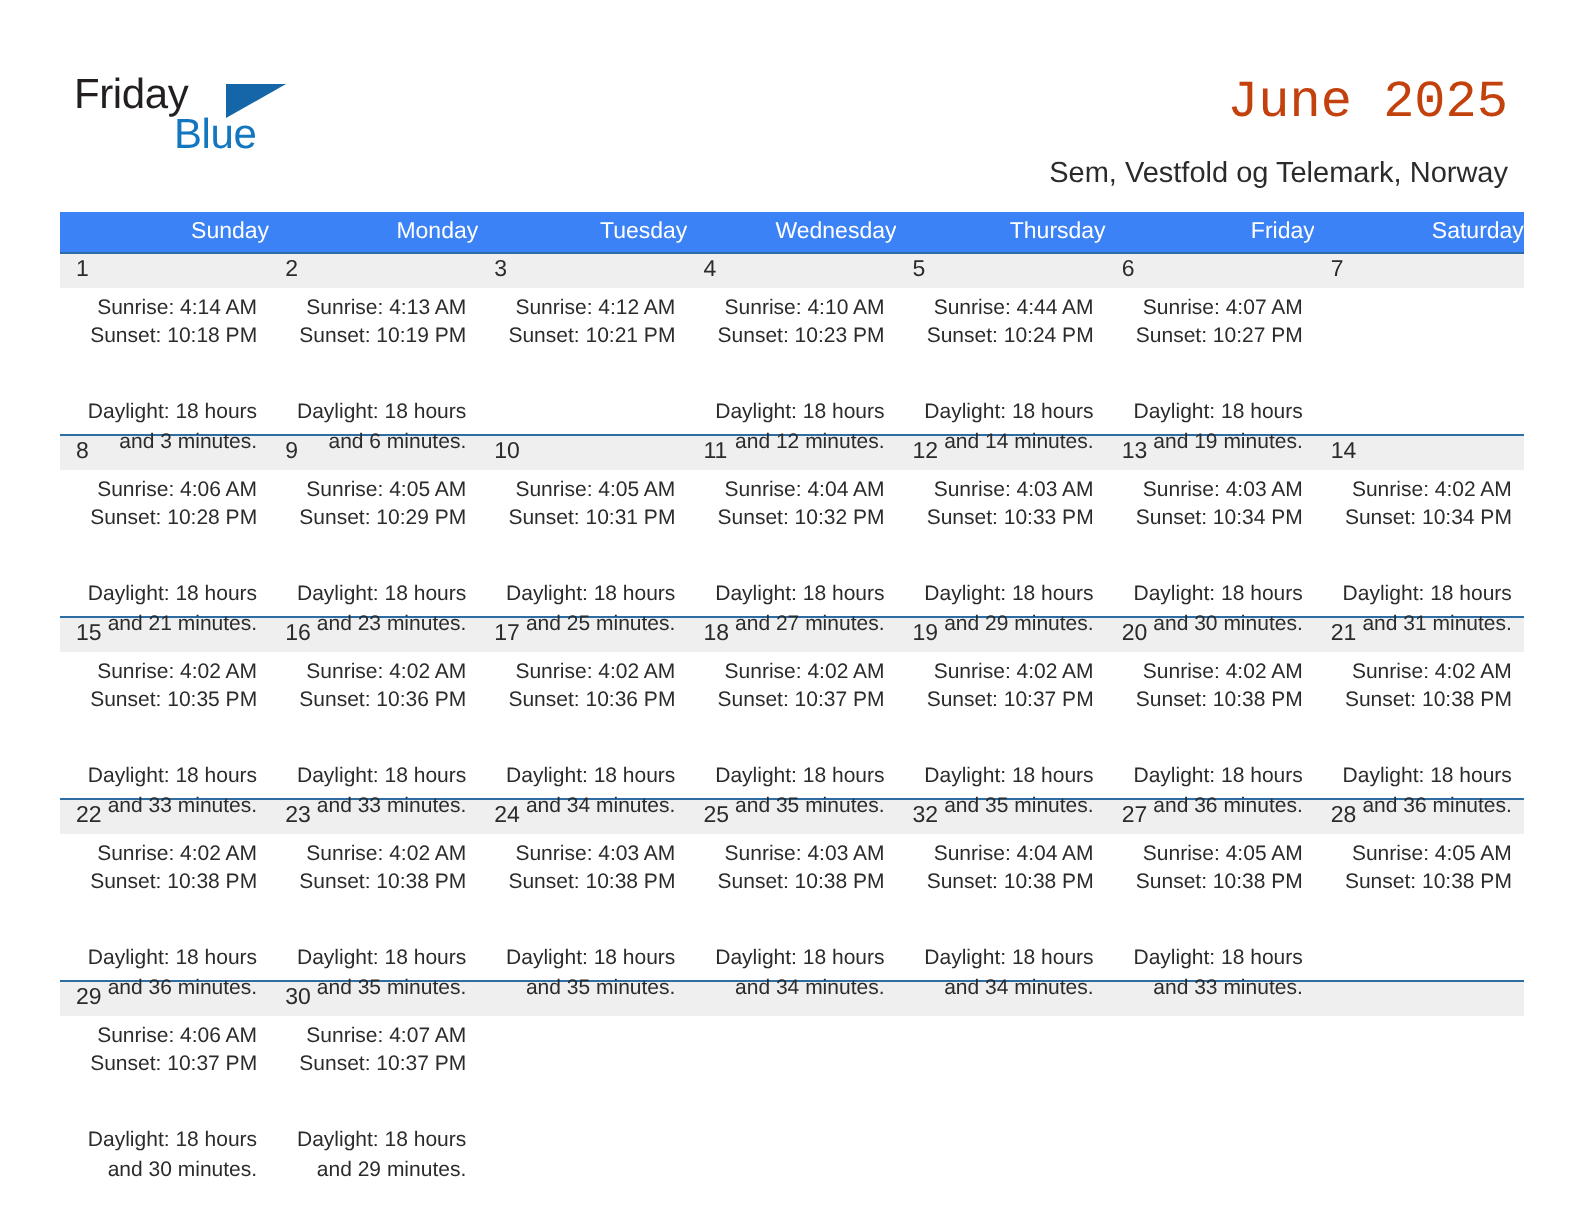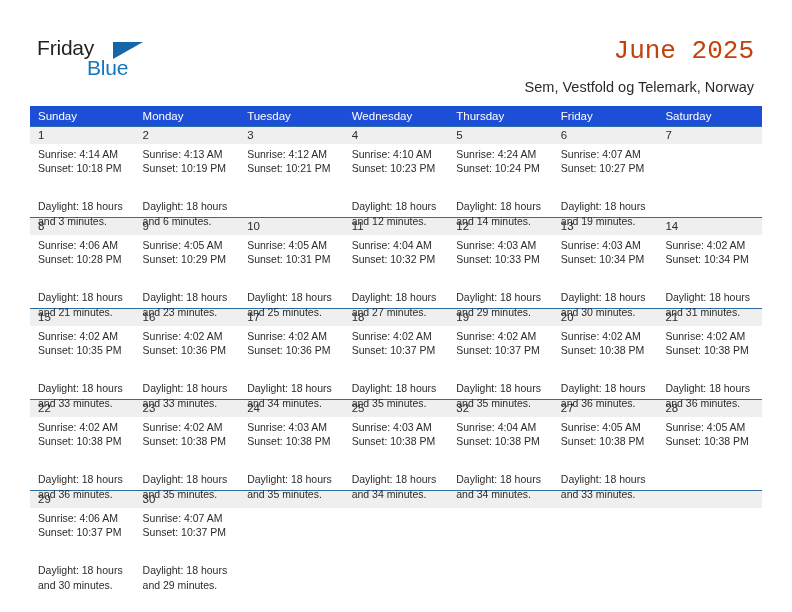--- a/index.html
+++ b/index.html
@@ -93,22 +93,23 @@
   .calendar {
     position: absolute;
     left: 30px;
     top: 106px;
     width: 732px;
   }
 
   .dow-row {
     display: flex;
     width: 732px;
-    background: #1d4ed8;
+    background: #3b82f6;
     height: 20px;
+    text-align: right;
   }
   .dow-cell {
     flex: 0 0 104.57px;
     width: 104.57px;
     box-sizing: border-box;
     padding-left: 8px;
     color: #ffffff;
     font-size: 11.5px;
     line-height: 20px;
     font-family: "Liberation Sans", sans-serif;
@@ -150,20 +151,21 @@
   }
   .body-cell {
     flex: 0 0 104.57px;
     width: 104.57px;
     box-sizing: border-box;
     padding: 3px 6px 0 8px;
     font-size: 10.5px;
     line-height: 14.2px;
     color: #2b2b2b;
     font-family: "Liberation Sans", sans-serif;
+    text-align: right;
   }
   .body-cell .ln {
     display: block;
     white-space: nowrap;
   }
   .body-cell .wrapline {
     display: block;
     white-space: normal;
     margin-top: 24px;
   }
@@ -219,21 +221,21 @@
         <div class="body-cell">
           <span class="ln">Sunrise: 4:12 AM</span>
           <span class="ln">Sunset: 10:21 PM</span>
         </div>
         <div class="body-cell">
           <span class="ln">Sunrise: 4:10 AM</span>
           <span class="ln">Sunset: 10:23 PM</span>
           <span class="wrapline">Daylight: 18 hours and 12 minutes.</span>
         </div>
         <div class="body-cell">
-          <span class="ln">Sunrise: 4:24 AM</span>
+          <span class="ln">Sunrise: 4:44 AM</span>
           <span class="ln">Sunset: 10:24 PM</span>
           <span class="wrapline">Daylight: 18 hours and 14 minutes.</span>
         </div>
         <div class="body-cell">
           <span class="ln">Sunrise: 4:07 AM</span>
           <span class="ln">Sunset: 10:27 PM</span>
           <span class="wrapline">Daylight: 18 hours and 19 minutes.</span>
         </div>
       </div>
     </div>

